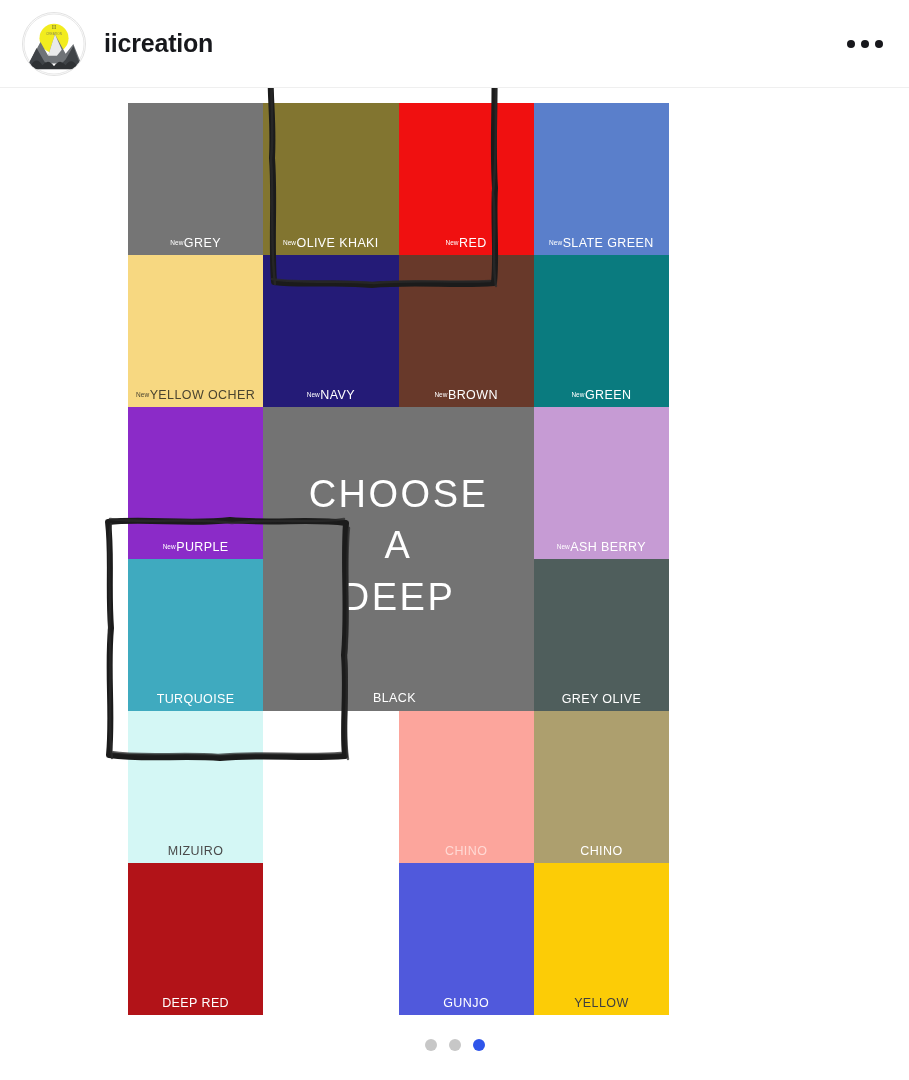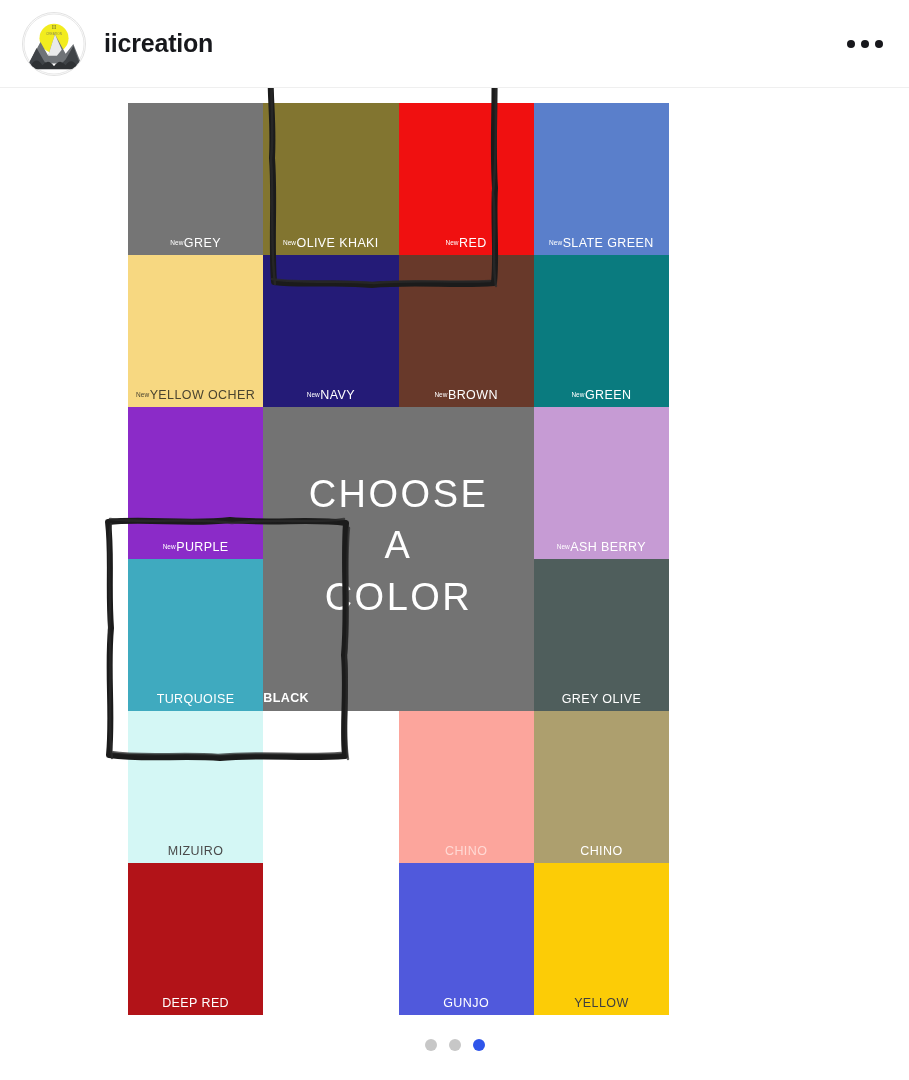--- a/index.html
+++ b/index.html
@@ -111,24 +111,24 @@
   .center-black .line {
     color: #ffffff;
     font-size: 38px;
     font-weight: 300;
     letter-spacing: 2.5px;
     line-height: 1.08;
   }
   .center-black .cap {
     position: absolute;
     left: 0; right: 8px; bottom: 6px;
+    text-align: center;
     color: #ffffff;
     font-size: 12.5px;
     letter-spacing: 0.4px;
-    font-weight: bold;
   }
 
   
   .annot {
     position: absolute;
     z-index: 3;
     pointer-events: none;
   }
   .annot svg { display: block; overflow: visible; }
 
@@ -204,21 +204,21 @@
         </div>
         <div class="cell" style="background: rgb(10, 123, 127); grid-area: 2 / 4;">
           <div class="cap" style="color: rgb(255, 255, 255);"><span class="new">New</span><span>GREEN</span></div>
         </div>
         <div class="cell" style="background: rgb(139, 43, 200); grid-area: 3 / 1;">
           <div class="cap" style="color: rgb(255, 255, 255);"><span class="new">New</span><span>PURPLE</span></div>
         </div>
         <div class="center-black" style="background: #737373;">
           <div class="line">CHOOSE</div>
           <div class="line">A</div>
-          <div class="line">COLOR</div>
+          <div class="line">DEEP</div>
           <div class="cap">BLACK</div>
         </div>
         <div class="cell" style="background: rgb(198, 155, 212); grid-area: 3 / 4;">
           <div class="cap" style="color: rgb(255, 255, 255);"><span class="new">New</span><span>ASH BERRY</span></div>
         </div>
         <div class="cell" style="background: rgb(63, 170, 191); grid-area: 4 / 1;">
           <div class="cap" style="color: rgb(255, 255, 255);"><span>TURQUOISE</span></div>
         </div>
         <div class="cell" style="background: rgb(79, 94, 92); grid-area: 4 / 4;">
           <div class="cap" style="color: rgb(255, 255, 255);"><span>GREY OLIVE</span></div>

